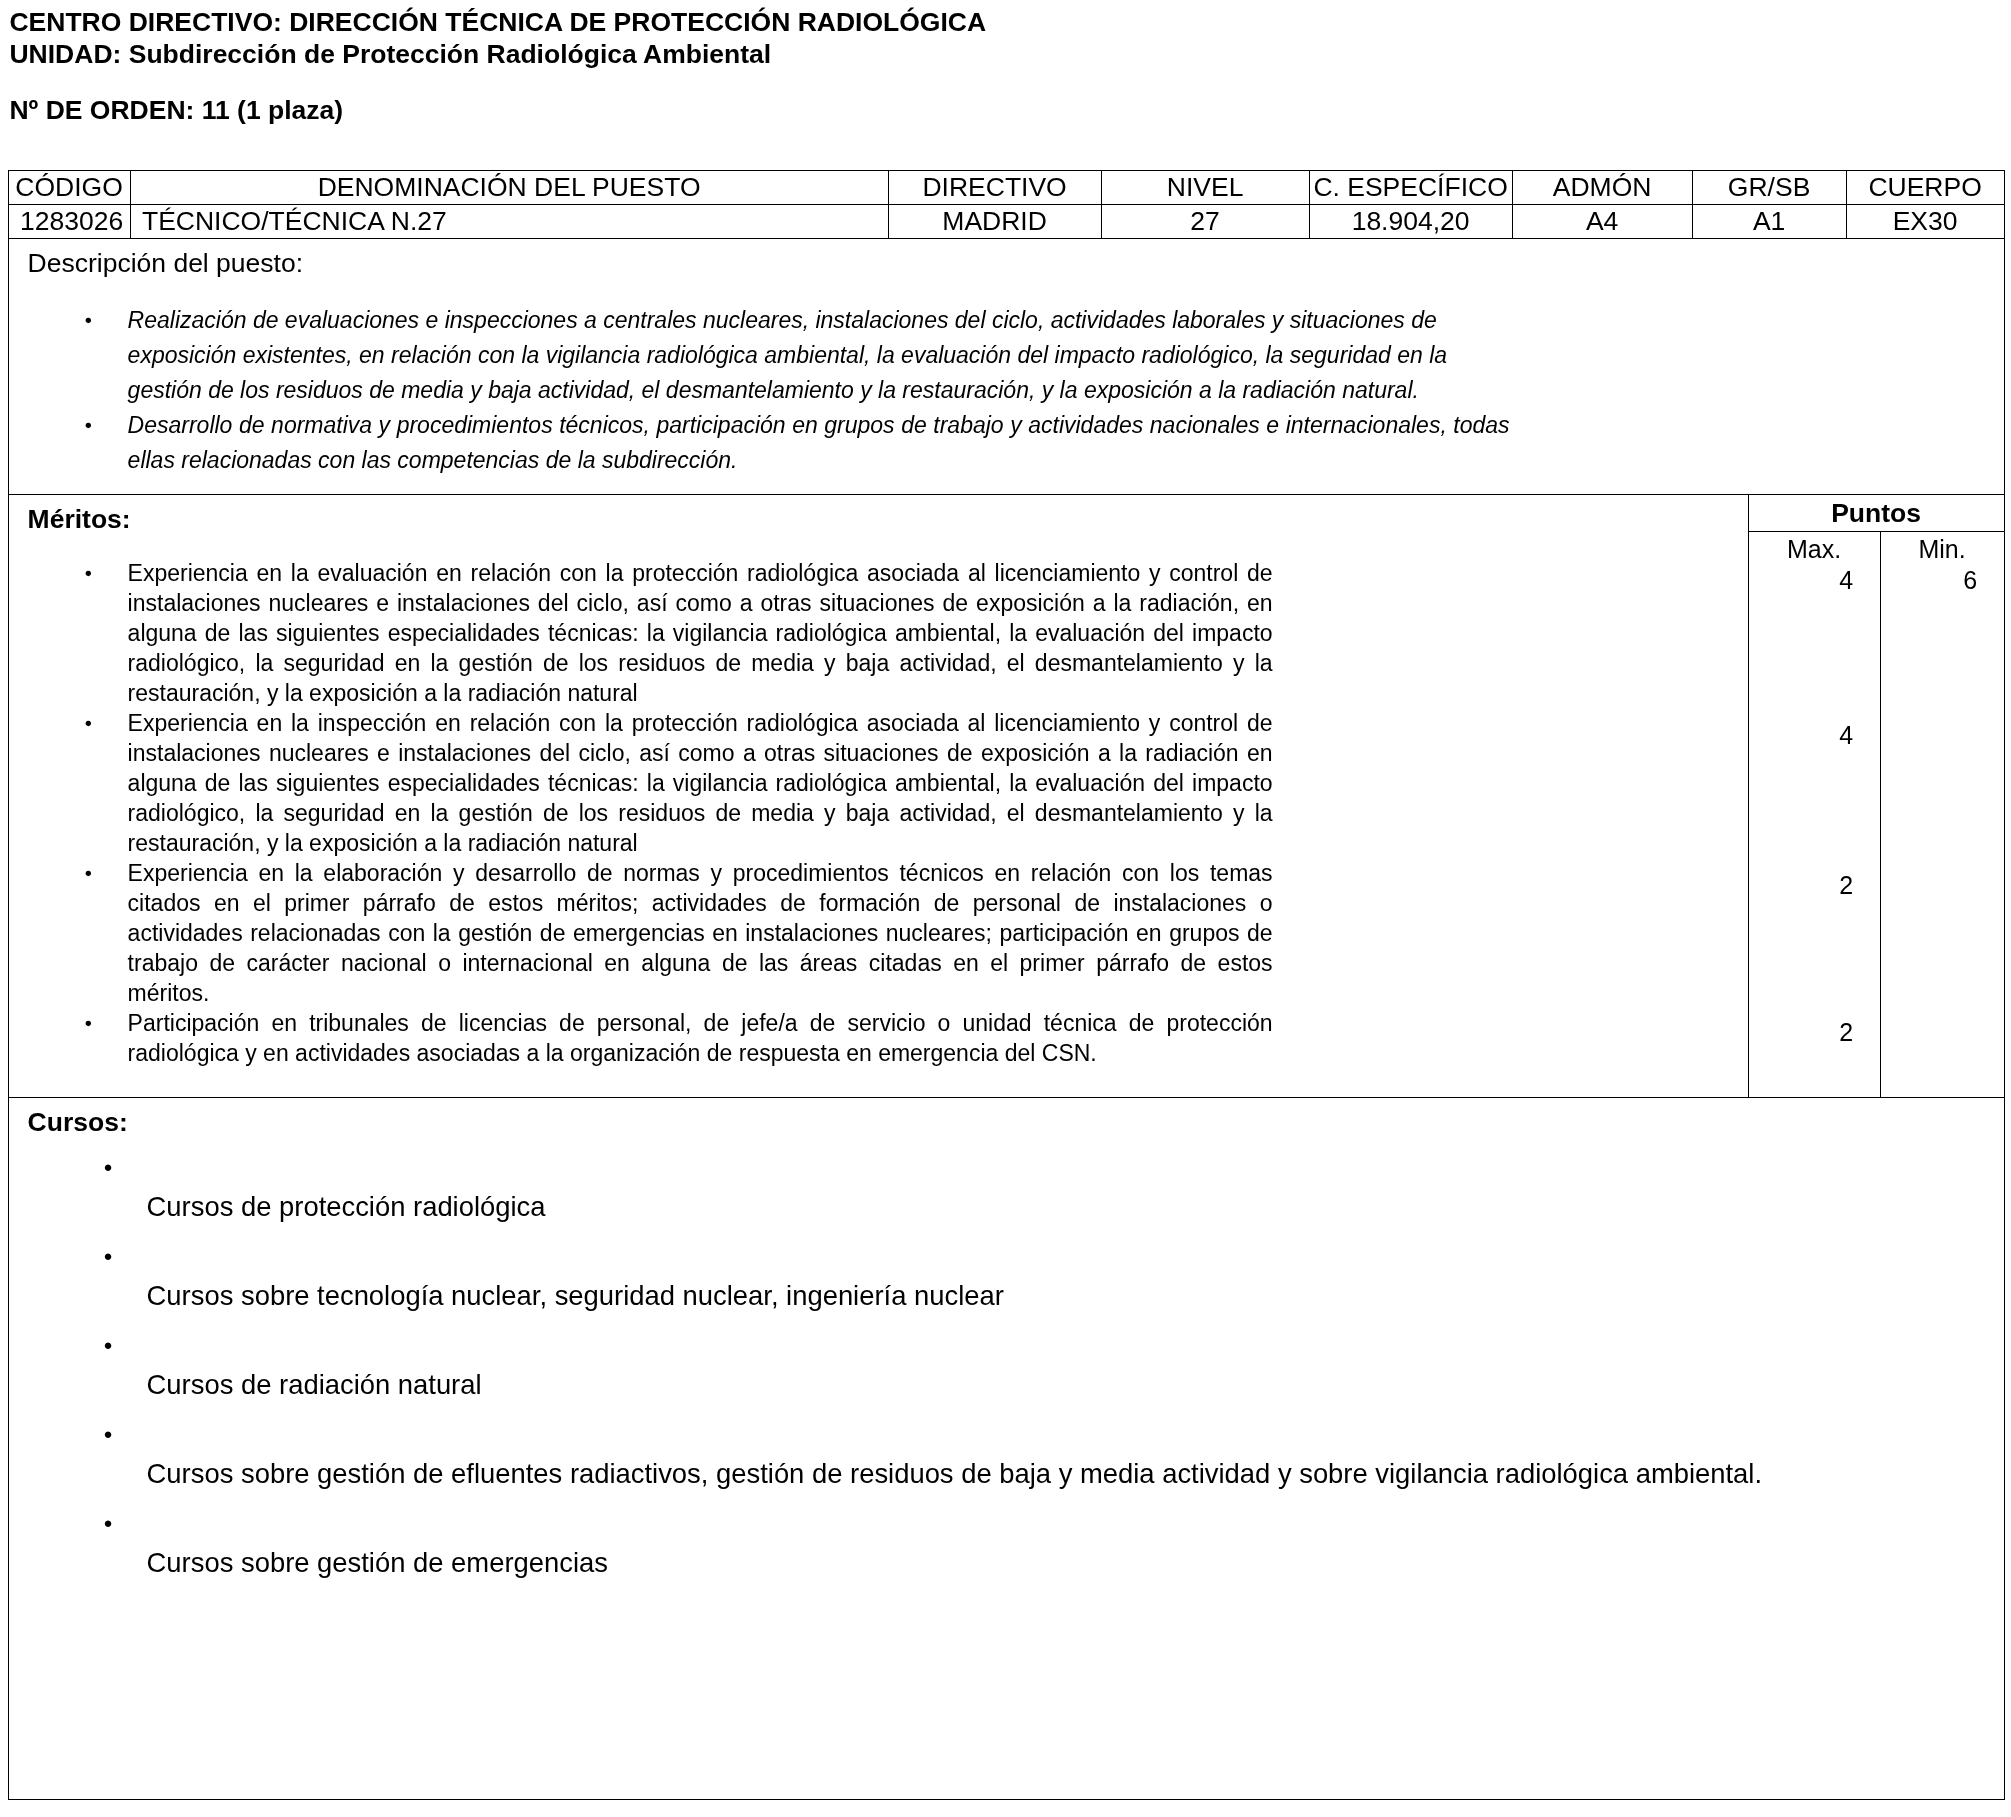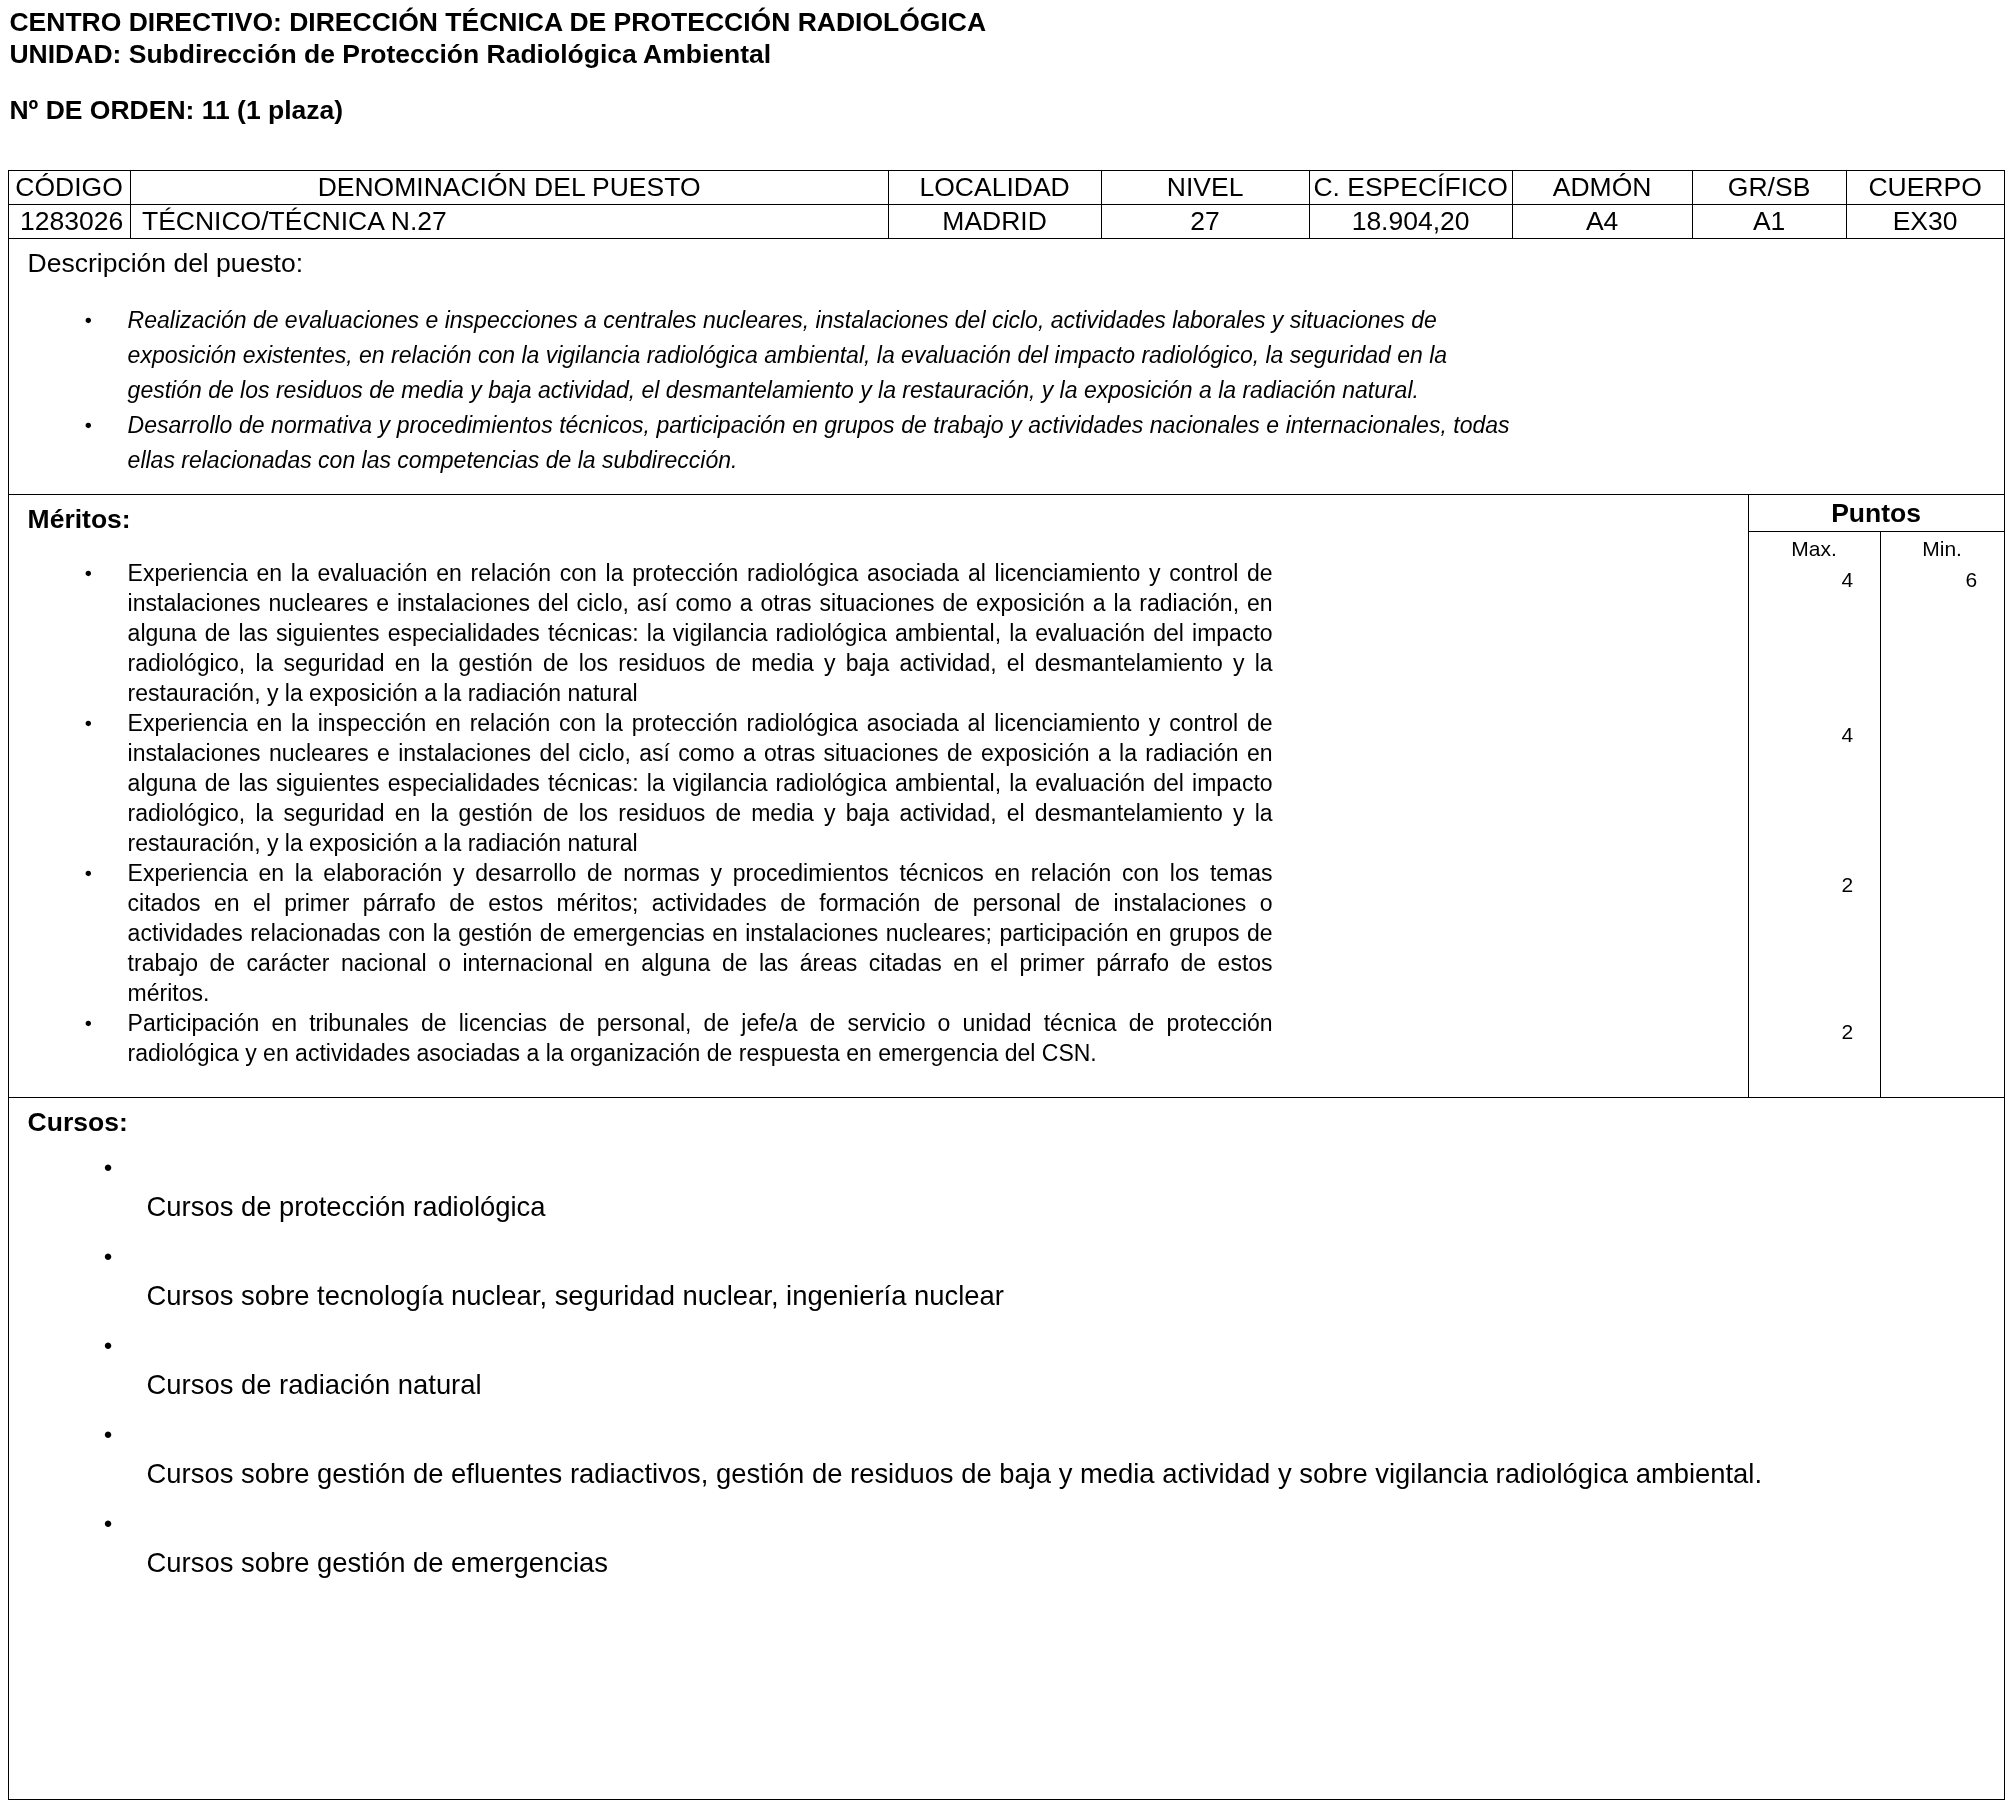--- a/index.html
+++ b/index.html
@@ -47,21 +47,21 @@
 
   
   .sec-meritos { display: flex; border-bottom: 1.9px solid #000; min-height: 603px; }
   .meritos-left { flex: 1; padding: 7.6px 0 0 19px; }
   .meritos-list { margin: 23px 0 0 57px; font-size: 23px; line-height: 30px; }
   .merit-text { width: 1145px; text-align: justify; }
 
   .puntos-box { width: 256px; border-left: 1.9px solid #000; display: flex; flex-direction: column; }
   .puntos-header { font-size: 26.5px; font-weight: bold; text-align: center; line-height: 32px; padding: 1.9px 0; border-bottom: 1.9px solid #000; }
   .puntos-cols { flex: 1; display: flex; }
-  .pcol { position: relative; font-size: 21px; }
+  .pcol { position: relative; font-size: 25px; }
   .pcol-max { width: 132px; border-right: 1.9px solid #000; }
   .pcol-min { flex: 1; }
   .pcol-label { text-align: center; padding-top: 1.9px; line-height: 30px; }
   .pval { position: absolute; right: 26.5px; line-height: 28px; }
   .pv-0 { top: 34px; }
   .pv-1 { top: 189px; }
   .pv-2 { top: 339px; }
   .pv-3 { top: 486px; }
   .pv-min { top: 34px; }
 
@@ -78,21 +78,21 @@
 
   <div class="hline">CENTRO DIRECTIVO: DIRECCIÓN TÉCNICA DE PROTECCIÓN RADIOLÓGICA</div>
   <div class="hline">UNIDAD: Subdirección de Protección Radiológica Ambiental</div>
   <div class="orden">Nº DE ORDEN: 11 (1 plaza)</div>
 
   <div class="doc-table">
 
     <div class="trow">
       <div class="tcell c1">CÓDIGO</div>
       <div class="tcell c2">DENOMINACIÓN DEL PUESTO</div>
-      <div class="tcell c3">LOCALIDAD</div>
+      <div class="tcell c3">DIRECTIVO</div>
       <div class="tcell c4">NIVEL</div>
       <div class="tcell c5">C. ESPECÍFICO</div>
       <div class="tcell c6">ADMÓN</div>
       <div class="tcell c7">GR/SB</div>
       <div class="tcell c8">CUERPO</div>
     </div>
 
     <div class="trow">
       <div class="tcell c1 cell-left">1283026</div>
       <div class="tcell c2 cell-left">TÉCNICO/TÉCNICA N.27</div>

